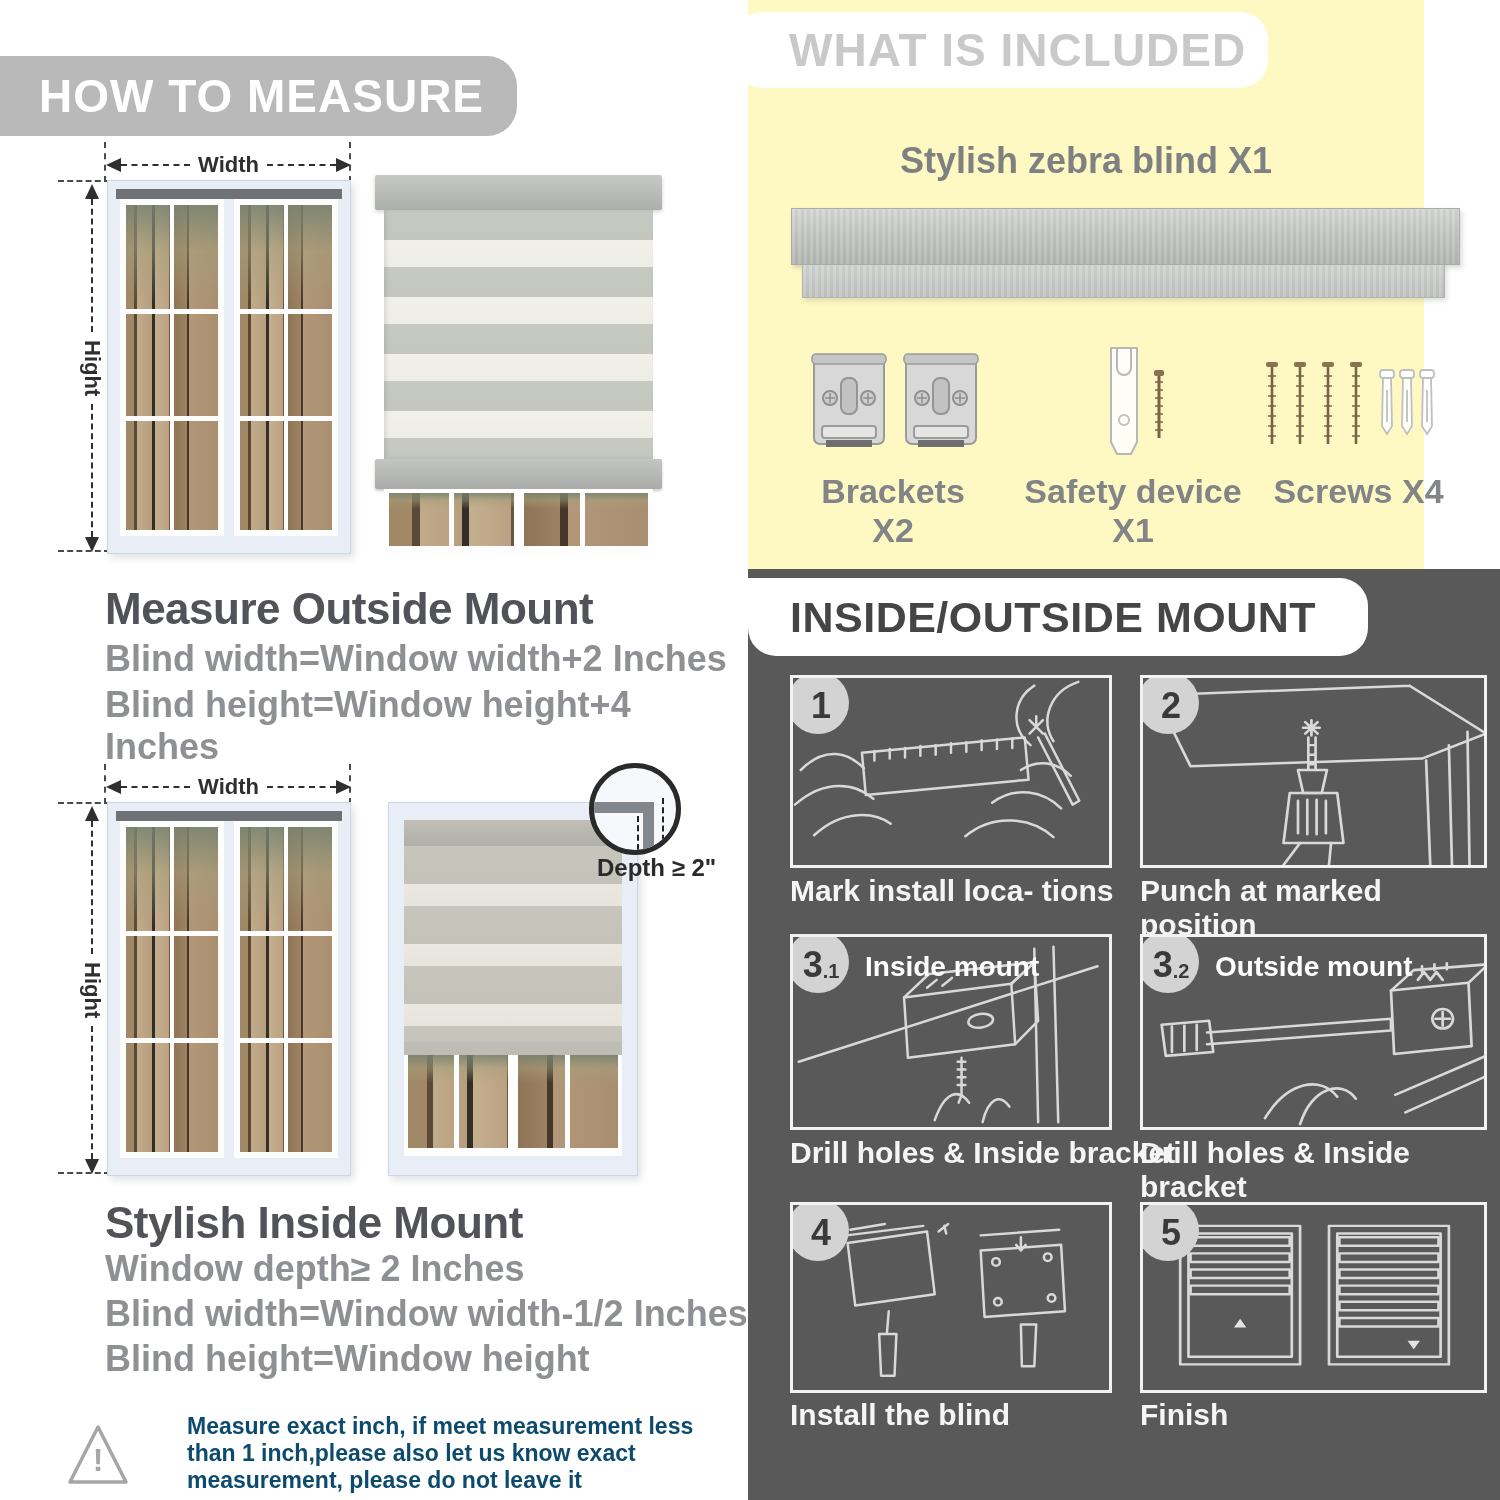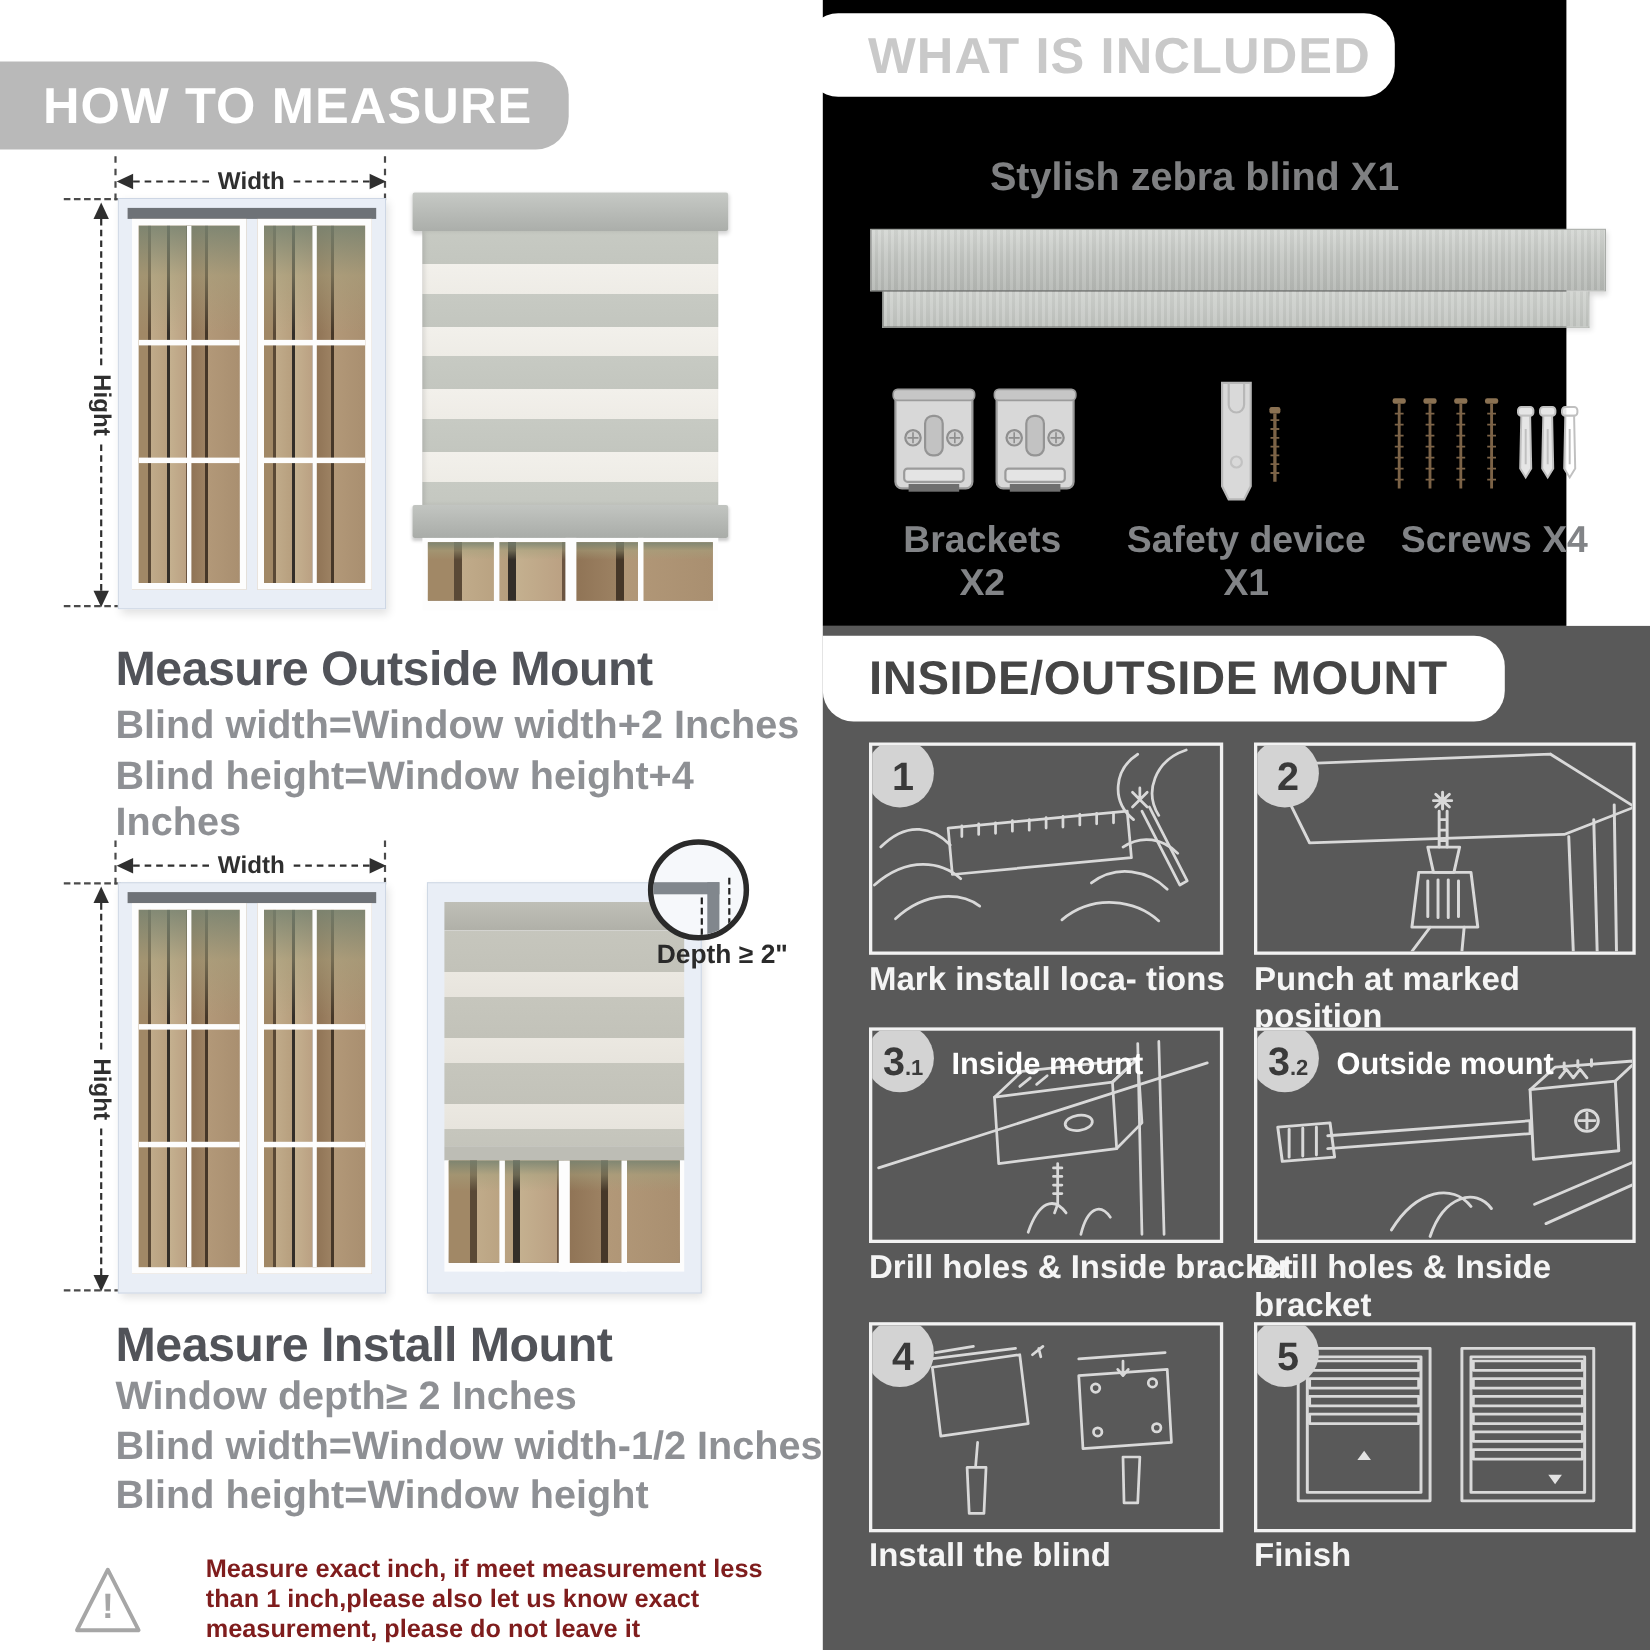--- a/index.html
+++ b/index.html
@@ -65,25 +65,25 @@
   .bw2 .glass{ position:absolute; left:16px; right:16px; top:253px; bottom:20px; background:#fdfdfd; }
   .bw2 .glass .panes{ position:absolute; left:4px; right:4px; top:0; bottom:8px; }
   .bw2 .mull{ position:absolute; top:0; bottom:0; background:#fdfdfd; }
   .mag{ width:92px; height:92px; border-radius:50%; border:5px solid #2a2a2a; background:#f6f8fb; overflow:hidden; z-index:6; }
   .mag .mh{ position:absolute; left:-4px; right:22px; top:34px; height:11px; background:#81878d; }
   .mag .mv{ position:absolute; right:22px; top:34px; bottom:-4px; width:11px; background:#81878d; }
   .mag .md1{ position:absolute; right:12px; top:30px; bottom:0; border-left:2px dashed #222; }
   .mag .md2{ position:absolute; right:37px; top:48px; bottom:0; border-left:2px dashed #222; }
   .depth-lab{ font-size:24px; color:#2a2a2a; }
   
-  .note-line{ font-size:23px; line-height:27px; color:#7f1d1d; }
+  .note-line{ font-size:23px; line-height:27px; color:#0c4a6e; }
   .warn-wrap{ width:64px; height:66px; }
   .warn-bang{ position:absolute; left:0; right:0; top:20px; text-align:center; font-size:32px; color:#a6a6a6; }
   
-  .sec-included{ left:748px; top:0; width:676px; height:569px; background:#000000; }
+  .sec-included{ left:748px; top:0; width:676px; height:569px; background:#fef9c3; }
   .pill-included{ position:absolute; left:-14px; top:12px; width:534px; height:76px; background:#fff;
     border-radius:28px; color:#c9c9c9; font-size:46px; line-height:76px; padding-left:55px; letter-spacing:1px; }
   .inc-title{ position:absolute; left:0; right:0; top:140px; text-align:center; font-size:36px; color:#7f8082; }
   .rail-main{ position:absolute; left:0; right:0; top:0; height:57px;
     background-image:repeating-linear-gradient(90deg, rgba(255,255,255,.10) 0 3px, rgba(0,0,0,.03) 3px 6px),
       linear-gradient(180deg,#d4d7d3 0%,#c3c6c2 45%,#b4b7b3 100%);
     border:1px solid #a9aca8; box-shadow:2px 3px 5px rgba(0,0,0,.15); }
   .rail-skirt{ position:absolute; left:11px; right:15px; top:57px; height:33px;
     background-image:repeating-linear-gradient(90deg, rgba(255,255,255,.10) 0 3px, rgba(0,0,0,.03) 3px 6px),
       linear-gradient(180deg,#d0d3cf,#c0c3bf);
@@ -208,21 +208,21 @@
     </div>
 
     <div class="abs mag" style="left:589px;top:719px;">
       <div class="mh"></div>
         <div class="mv"></div>
         <div class="md1"></div>
         <div class="md2"></div>
     </div>
     <div class="abs depth-lab" style="left:597px;top:810px;">Depth ≥ 2"</div>
 
-    <div class="abs h-heading" style="left:105px;top:1154px;">Measure Install Mount</div>
+    <div class="abs h-heading" style="left:105px;top:1154px;">Stylish Inside Mount</div>
     <div class="abs h-line" style="left:105px;top:1204px;">Window depth≥ 2 Inches</div>
     <div class="abs h-line" style="left:105px;top:1249px;">Blind width=Window width-1/2 Inches</div>
     <div class="abs h-line" style="left:105px;top:1294px;">Blind height=Window height</div>
 
     <div class="abs warn-wrap" style="left:66px;top:1378px;">
       <svg width="64" height="66" viewBox="0 0 64 66">
         <path d="M32 5 L60 60 L4 60 Z" fill="none" stroke="#a6a6a6" stroke-width="3.5" stroke-linejoin="round"></path>
       </svg>
       <div class="warn-bang">!</div>
     </div>

